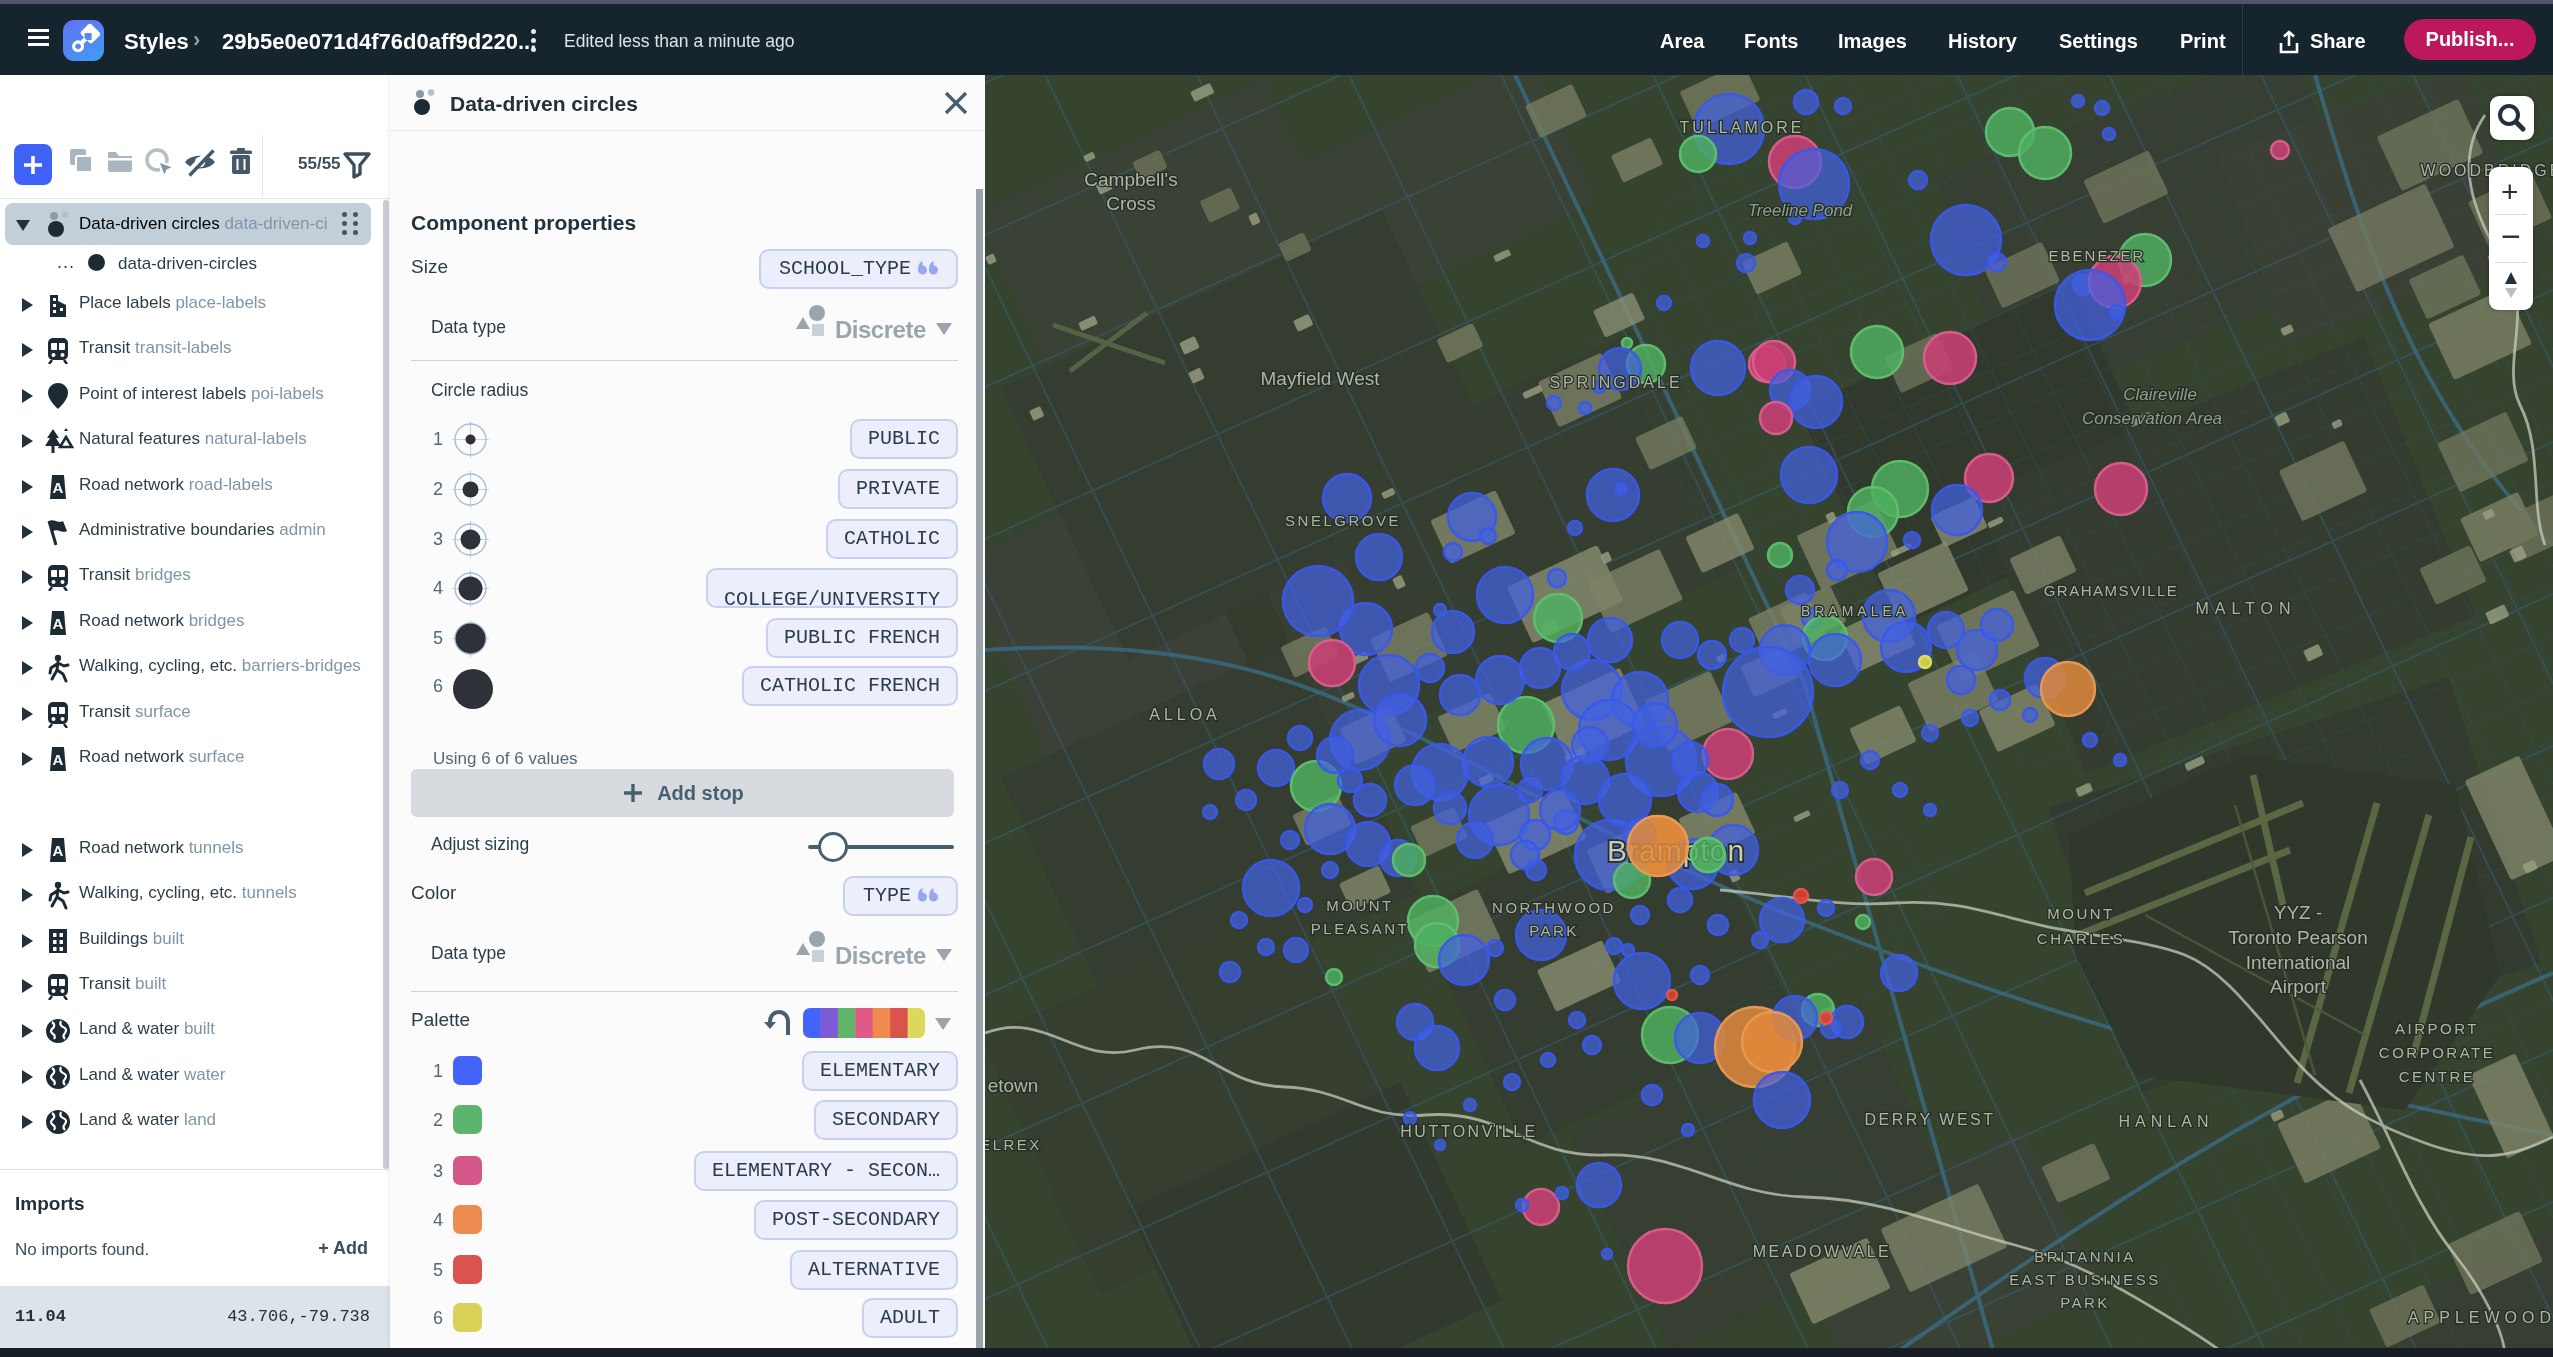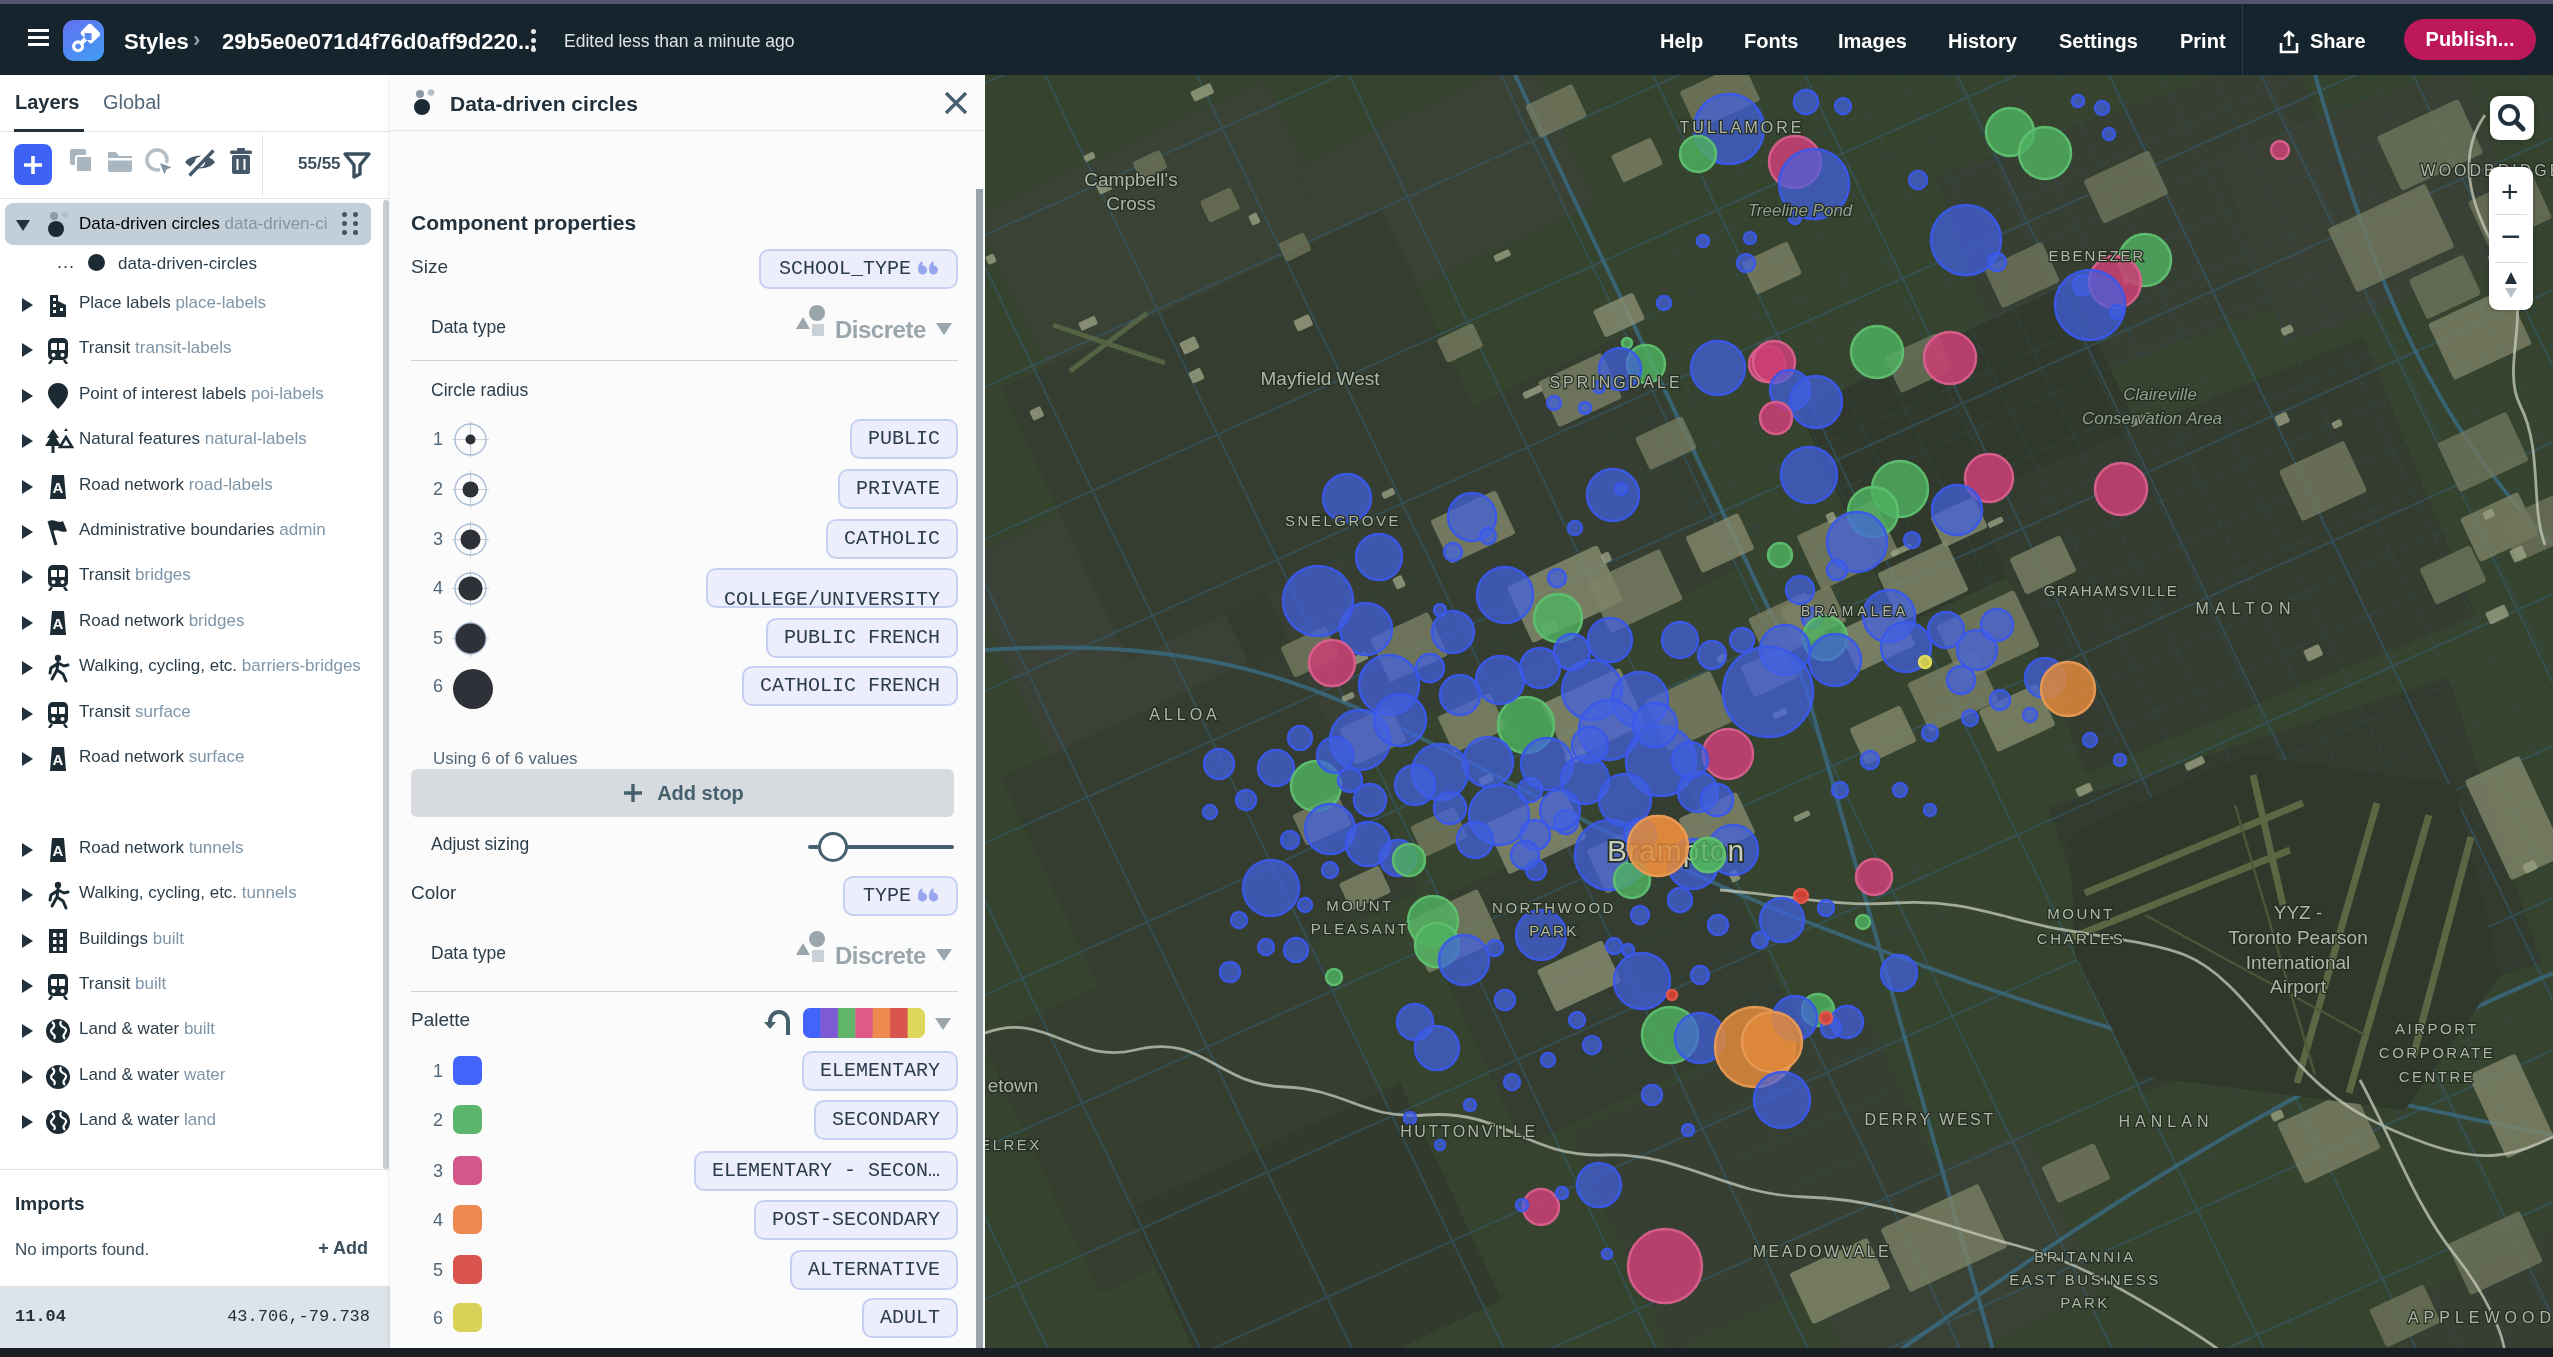--- a/index.html
+++ b/index.html
@@ -105,44 +105,39 @@
       </svg></div>
 <div class="tb-txt" style="left:124px">Styles</div>
 <div class="tb-txt" style="left:193px;top:23px;color:#8ea0ab;font-size:22px;font-weight:bold">›</div>
 <div class="tb-txt" style="left:222px">29b5e0e071d4f76d0aff9d220...</div>
 <div id="vdots">
       <div class="vd"></div>
       <div class="vd"></div>
       <div class="vd"></div>
     </div>
 <div id="edited">Edited less than a minute ago</div>
-<div class="menu-item" style="left:1660px">Help</div>
+<div class="menu-item" style="left:1660px">Area</div>
 <div class="menu-item" style="left:1744px">Fonts</div>
 <div class="menu-item" style="left:1838px">Images</div>
 <div class="menu-item" style="left:1948px">History</div>
 <div class="menu-item" style="left:2059px">Settings</div>
 <div class="menu-item" style="left:2180px">Print</div>
 <div id="tb-div"></div>
 <div class="menu-item" style="left:2310px">
 <svg width="24" height="26" viewBox="0 0 24 26" style="position:absolute;left:-33px;top:0">
         <g stroke="#fff" stroke-width="2.6" fill="none">
           <path d="M12 2 v14"></path>
           <path d="M7 6.5 L12 2 l5 4.5"></path>
           <path d="M4 13 v9 h16 v-9"></path>
         </g>
       </svg>
 Share</div>
 <div id="publish">Publish...</div>
 </div>
 <div id="sidebar">
-<div id="tabs">
-      <div id="tab-layers">Layers</div>
-      <div id="tab-global">Global</div>
-      <div id="tab-underline"></div>
-    </div>
 <div id="toolbar">
 <div id="addbtn">
         <svg width="24" height="24" viewBox="0 0 24 24">
           <path d="M12 3 v18 M3 12 h18" stroke="#fff" stroke-width="3.6"></path>
         </svg>
       </div>
 <div class="ticon" style="left:67px"><svg width="28" height="28" viewBox="0 0 28 28">
           <rect x="3" y="2" width="16" height="16" rx="2" fill="#a9b6c0"></rect>
           <rect x="9" y="9" width="16" height="16" rx="2" fill="#a9b6c0" stroke="#fff" stroke-width="2"></rect>
         </svg></div>

